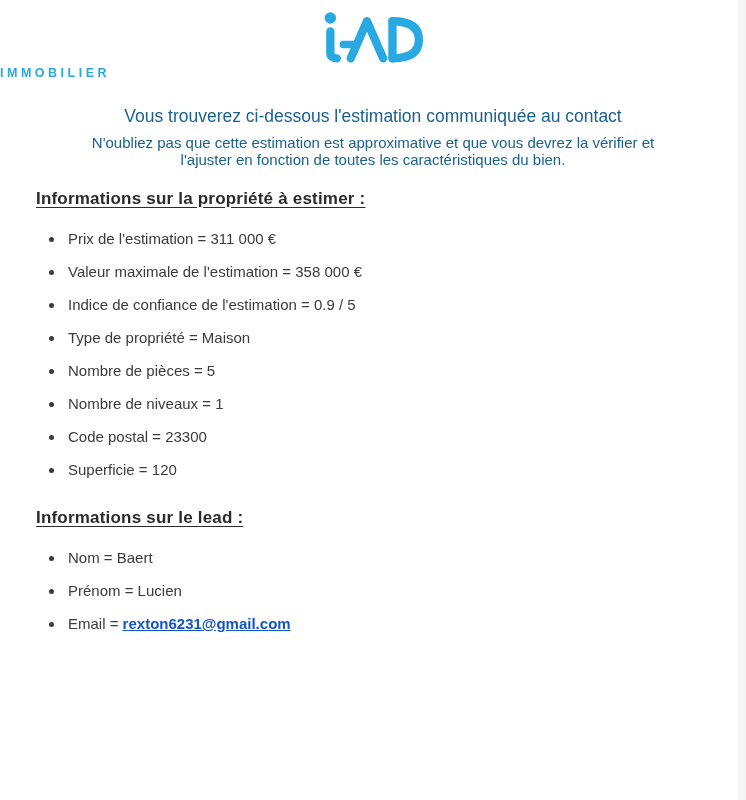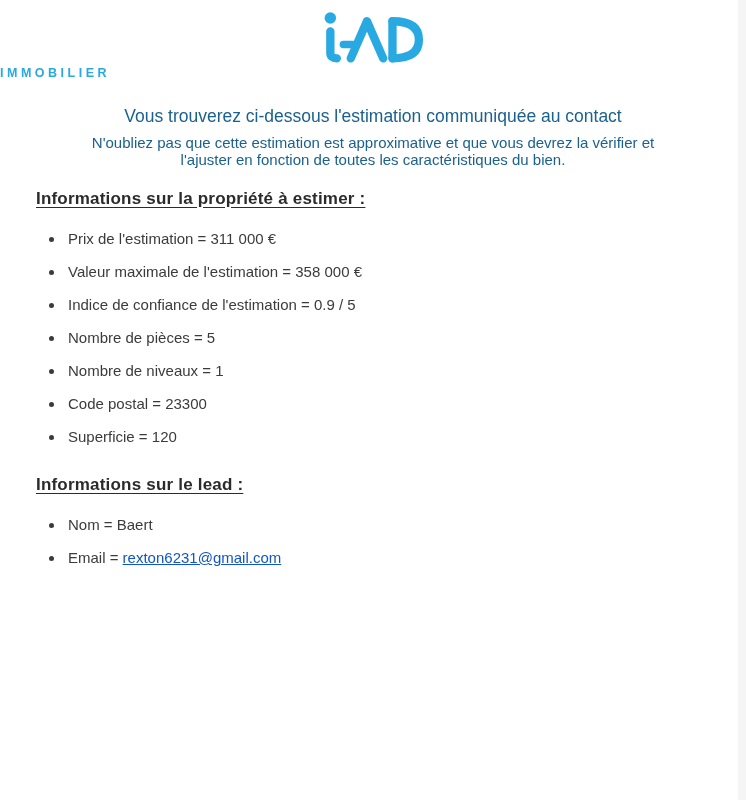--- a/index.html
+++ b/index.html
@@ -83,20 +83,21 @@
     left: 1px;
     top: 6.5px;
     width: 5px;
     height: 5px;
     border-radius: 50%;
     background: var(--text);
   }
   ul.info-list a {
     color: var(--link);
     text-decoration: underline;
+    font-weight: bold;
   }
 </style>
 </head>
 <body>
 
 <div class="page">
   <div class="edge-strip"></div>
 
   <header class="logo-block">
     <svg width="102" height="54" viewBox="0 0 110 58" fill="none" stroke="currentColor" stroke-width="9" stroke-linecap="round" stroke-linejoin="round">
@@ -112,27 +113,29 @@
 
   <h1 class="page-title">Vous trouverez ci-dessous l'estimation communiquée au contact</h1>
   <p class="disclaimer">N'oubliez pas que cette estimation est approximative et que vous devrez la vérifier et l'ajuster en fonction de toutes les caractéristiques du bien.</p>
 
   <section>
     <h2 class="section-heading">Informations sur la propriété à estimer :</h2>
     <ul class="info-list" id="property-list">
         <li>Prix de l'estimation = 311 000 €</li>
         <li>Valeur maximale de l'estimation = 358 000 €</li>
         <li>Indice de confiance de l'estimation = 0.9 / 5</li>
+        <li>Type de propriété = Maison</li>
         <li>Nombre de pièces = 5</li>
         <li>Nombre de niveaux = 1</li>
         <li>Code postal = 23300</li>
         <li>Superficie = 120</li>
       </ul>
   </section>
 
   <section>
     <h2 class="section-heading second">Informations sur le lead :</h2>
     <ul class="info-list" id="lead-list">
         <li><span>Nom = Baert</span></li>
+        <li><span>Prénom = Lucien</span></li>
         <li><span>Email = </span><a href="#">rexton6231@gmail.com</a></li>
       </ul>
   </section>
 </div>
 
 </body></html>

